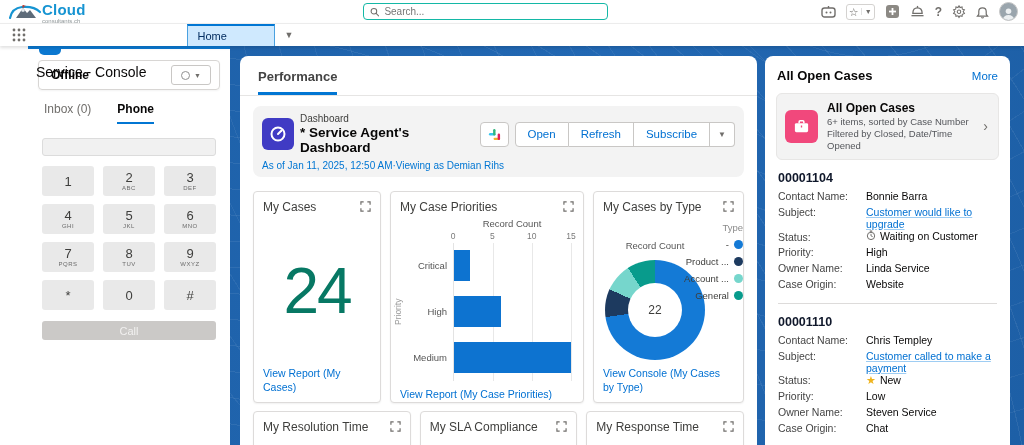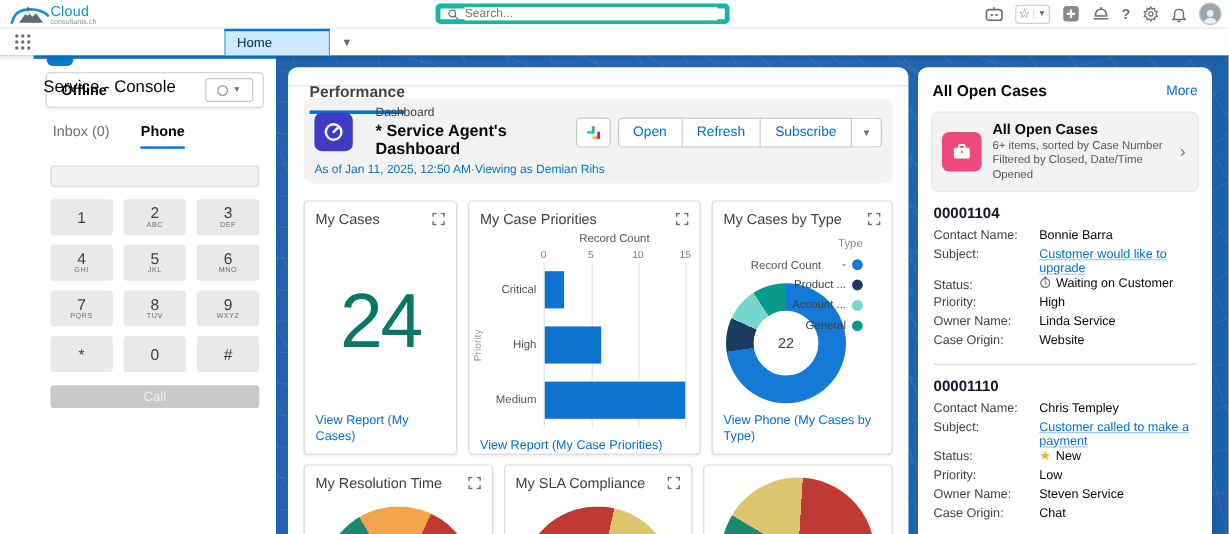--- a/index.html
+++ b/index.html
@@ -3,23 +3,23 @@
 <meta charset="utf-8">
 <style>
   * { box-sizing: border-box; margin: 0; padding: 0; }
   html, body { width: 1024px; height: 445px; overflow: hidden; }
   body { font-family: "Liberation Sans", sans-serif; font-size: 12px; color: #181818; background: #fff; position: relative; }
 
   
   .g-header { height: 23px; display: flex; align-items: center; position: relative; background: #fff; }
   .logo-wrap { display: flex; align-items: flex-start; padding: 2px 0 0 8px; }
   .logo-text { line-height: 1; }
-  .logo-brand { font-size: 12px; font-weight: normal; color: #1694d2; letter-spacing: .2px; }
+  .logo-brand { font-size: 15px; font-weight: bold; color: #1694d2; letter-spacing: .2px; }
   .logo-sub { font-size: 6px; color: #8f9698; margin-top: 1px; text-align: left; }
-  .search-box { position: absolute; left: 363px; top: 3px; width: 245px; height: 17px; border: 4px solid #14b8a6; border-radius: 4px; display: flex; align-items: center; padding: 0 6px; gap: 5px; background: #fff; }
+  .search-box { position: absolute; left: 363px; top: 3px; width: 245px; height: 17px; border: 1px solid #14b8a6; border-radius: 4px; display: flex; align-items: center; padding: 0 6px; gap: 5px; background: #fff; }
   .search-box input { border: 0; outline: none; font-size: 10px; color: #444; width: 100%; font-family: "Liberation Sans", sans-serif; }
   .hdr-icons { position: absolute; right: 6px; top: 0; height: 23px; display: flex; align-items: center; gap: 10px; color: #706e6b; }
   .hicon { display: inline-flex; align-items: center; justify-content: center; cursor: pointer; }
   .fav-group { display: flex; align-items: center; border: 1px solid #d4d2d0; border-radius: 3px; height: 16px; padding: 0 2px; gap: 2px; }
   .fav-caret { font-size: 7px; border-left: 1px solid #e0e0e0; padding-left: 3px; color: #706e6b; }
   .help-q { font-size: 12px; font-weight: bold; color: #706e6b; }
   .avatar { width: 19px; height: 19px; border-radius: 50%; background: #9aa5ad; overflow: hidden; display: inline-flex; align-items: flex-end; justify-content: center; border: 1px solid #c8c8c8; }
 
   
   .nav-bar { height: 23px; display: flex; align-items: stretch; background: #fff; border-top: 1px solid #ececec; box-shadow: 0 2px 3px rgba(0,0,0,.12); position: relative; z-index: 5; }
@@ -49,26 +49,26 @@
   .dialpad { padding: 14px 14px 0; }
   .dial-input { height: 18px; background: #f1f1f1; border: 1px solid #dcdcdc; border-radius: 3px; width: 100%; margin-bottom: 10px; font-size: 11px; padding: 0 6px; font-family: "Liberation Sans", sans-serif; }
   .keys { display: grid; grid-template-columns: repeat(3, 1fr); gap: 8px 9px; }
   .key { background: #e9e9e9; border-radius: 3px; height: 30px; display: flex; flex-direction: column; align-items: center; justify-content: center; cursor: pointer; }
   .key .digit { font-size: 13px; color: #3e3e3c; line-height: 13px; }
   .key .letters { font-size: 6px; color: #6b6b6b; line-height: 8px; letter-spacing: .5px; }
   .call-btn { margin-top: 11px; height: 19px; width: 100%; background: #cbc9c7; border: 0; border-radius: 3px; color: #f2f1f0; font-size: 11px; cursor: default; font-family: "Liberation Sans", sans-serif; }
 
   
   .main-panel { position: absolute; left: 240px; top: 10px; width: 517px; height: 389px; background: #fff; border-radius: 8px 8px 0 0; overflow: hidden; }
-  .perf-row { border-bottom: 1px solid #e6e5e4; padding: 13px 0 0 18px; height: 16px; }
+  .perf-row { border-bottom: 1px solid #e6e5e4; padding: 13px 0 0 18px; height: 40px; }
   .perf-tab { display: inline-block; font-size: 13px; font-weight: bold; color: #444; padding-bottom: 8px; border-bottom: 3px solid #0176d3; cursor: pointer; }
   .dash-box { margin: 10px 13px 0; background: #f3f3f3; border-radius: 8px; padding: 7px 9px 6px; }
   .dash-row { display: flex; align-items: center; }
   .dash-icon { width: 32px; height: 32px; border-radius: 6px; background: #403bc4; display: flex; align-items: center; justify-content: center; flex: 0 0 auto; }
-  .dash-titles { margin-left: 19px; line-height: 1.15; }
+  .dash-titles { margin-left: 6px; line-height: 1.15; }
   .dash-type { font-size: 10px; color: #3e3e3c; }
   .dash-title { font-size: 13.5px; font-weight: bold; color: #080707; }
   .dash-actions { margin-left: auto; display: flex; align-items: center; }
   .btn { background: #fff; border: 1px solid #c9c7c5; color: #0070d2; font-size: 11.5px; height: 25px; padding: 0 12px; cursor: pointer; font-family: "Liberation Sans", sans-serif; }
   .btn.icon-btn { padding: 0 7px; margin-right: 6px; border-radius: 4px; display: flex; align-items: center; }
   .btn-group { display: flex; }
   .btn-group .btn { border-left-width: 0; }
   .btn-group .btn:first-child { border-left-width: 1px; border-radius: 4px 0 0 4px; }
   .btn-group .btn:last-child { border-radius: 0 4px 4px 0; }
   .btn.caret-btn { color: #706e6b; font-size: 8px; padding: 0 8px; }
@@ -98,21 +98,21 @@
   .bc-grid { position: absolute; top: 0; bottom: 0; width: 1px; background: #e8e8e8; }
   .bc-rows { position: absolute; inset: 0; display: flex; flex-direction: column; }
   .bc-rowbar { flex: 1; display: flex; align-items: center; }
   .bc-bar { height: 31px; background: #0d73d0; }
 
   
   .donut-area { position: relative; flex: 1; }
   .donut-axis { position: absolute; left: 6px; top: 24px; width: 110px; text-align: center; font-size: 9.5px; color: #555; }
   .donut { position: absolute; left: 11px; top: 44px; width: 100px; height: 100px; border-radius: 50%; }
   .donut-hole { position: absolute; left: 23px; top: 23px; width: 54px; height: 54px; background: #fff; border-radius: 50%; display: flex; align-items: center; justify-content: center; font-size: 12px; color: #3e3e3c; }
-  .legend { position: absolute; right: 24px; top: 6px; text-align: right; }
+  .legend { position: absolute; right: 0; top: 6px; text-align: right; }
   .legend-title { font-size: 9.5px; color: #8a8a8a; margin-bottom: 6px; }
   .legend-item { display: flex; align-items: center; justify-content: flex-end; gap: 5px; font-size: 9.5px; color: #3e3e3c; margin-bottom: 6px; }
   .legend-dot { width: 9px; height: 9px; border-radius: 50%; flex: 0 0 auto; }
 
   
   .gauge-wrap { position: relative; width: 128px; height: 70px; margin: 10px auto 0; }
   .gauge-semi { position: absolute; inset: 0; height: 64px; overflow: hidden; }
   .gauge-ring { width: 128px; height: 128px; border-radius: 50%; }
 
   
@@ -439,21 +439,21 @@
                   <span>Account ...</span>
                   <span class="legend-dot" style="background: rgb(118, 214, 204);"></span>
                 </div>
                 <div class="legend-item">
                   <span>General</span>
                   <span class="legend-dot" style="background: rgb(8, 155, 140);"></span>
                 </div>
               </div>
           </div>
         </div>
-        <div class="w-foot"><span class="view-link">View Phone (My Cases by Type)</span></div>
+        <div class="w-foot"><span class="view-link">View Console (My Cases by Type)</span></div>
       </div>
     </div>
 
     <div class="grid2" id="gauges">
         <div class="widget">
           <div class="w-head">
             <span class="w-title">My Resolution Time</span>
             <span class="expand">
               <svg width="11" height="11" viewBox="0 0 12 12" fill="none" stroke="#706e6b" stroke-width="1.3">
                 <path d="M1 4 L1 1 L4 1"></path>
@@ -481,20 +481,31 @@
               </svg>
             </span>
           </div>
           <div class="gauge-wrap">
             <div class="gauge-semi">
               <div class="gauge-ring" style="background: conic-gradient(from 270deg, rgb(191, 58, 50) 0deg, rgb(191, 58, 50) 102.6deg, rgb(221, 197, 110) 102.6deg, rgb(221, 197, 110) 169.2deg, rgb(8, 155, 140) 169.2deg, rgb(8, 155, 140) 180deg, transparent 180deg, transparent 360deg);"></div>
             </div>
           </div>
         </div>
         <div class="widget">
+          <div class="w-head">
+            <span class="w-title">My Response Time</span>
+            <span class="expand">
+              <svg width="11" height="11" viewBox="0 0 12 12" fill="none" stroke="#706e6b" stroke-width="1.3">
+                <path d="M1 4 L1 1 L4 1"></path>
+                <path d="M8 1 L11 1 L11 4"></path>
+                <path d="M11 8 L11 11 L8 11"></path>
+                <path d="M4 11 L1 11 L1 8"></path>
+              </svg>
+            </span>
+          </div>
           <div class="gauge-wrap">
             <div class="gauge-semi">
               <div class="gauge-ring" style="background: conic-gradient(from 270deg, rgb(29, 135, 114) 0deg, rgb(29, 135, 114) 30.6deg, rgb(221, 197, 110) 30.6deg, rgb(221, 197, 110) 93.6deg, rgb(191, 58, 50) 93.6deg, rgb(191, 58, 50) 180deg, transparent 180deg, transparent 360deg);"></div>
             </div>
           </div>
         </div>
       </div>
   </div>
 
   <div class="right-panel">

